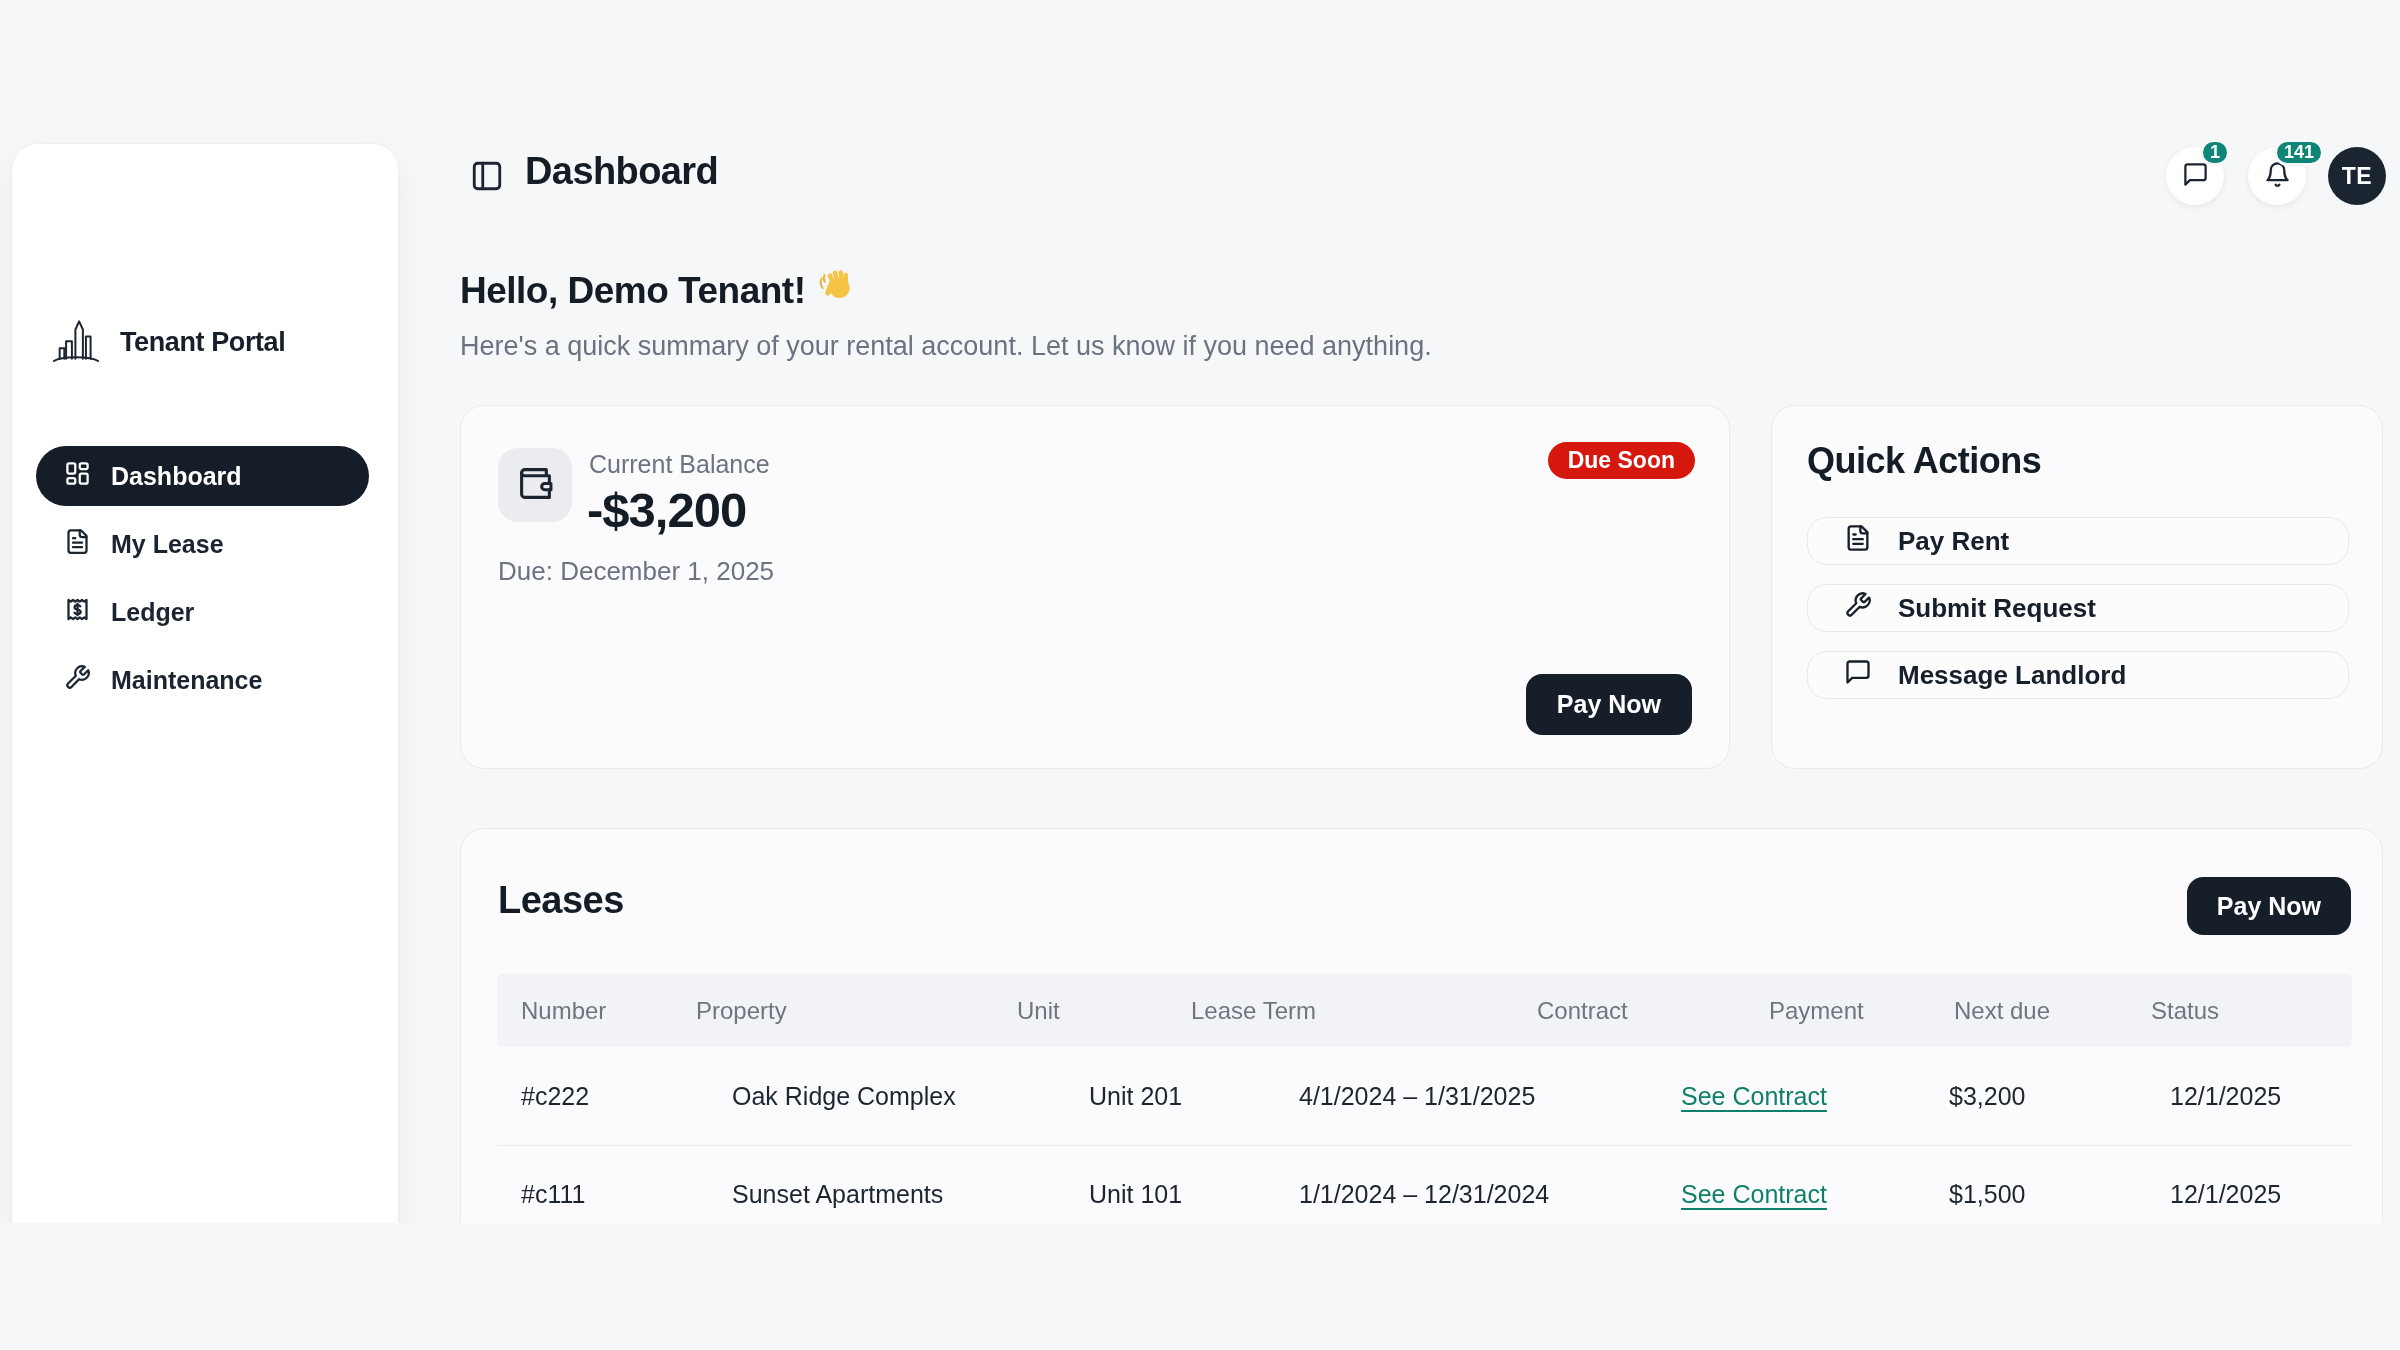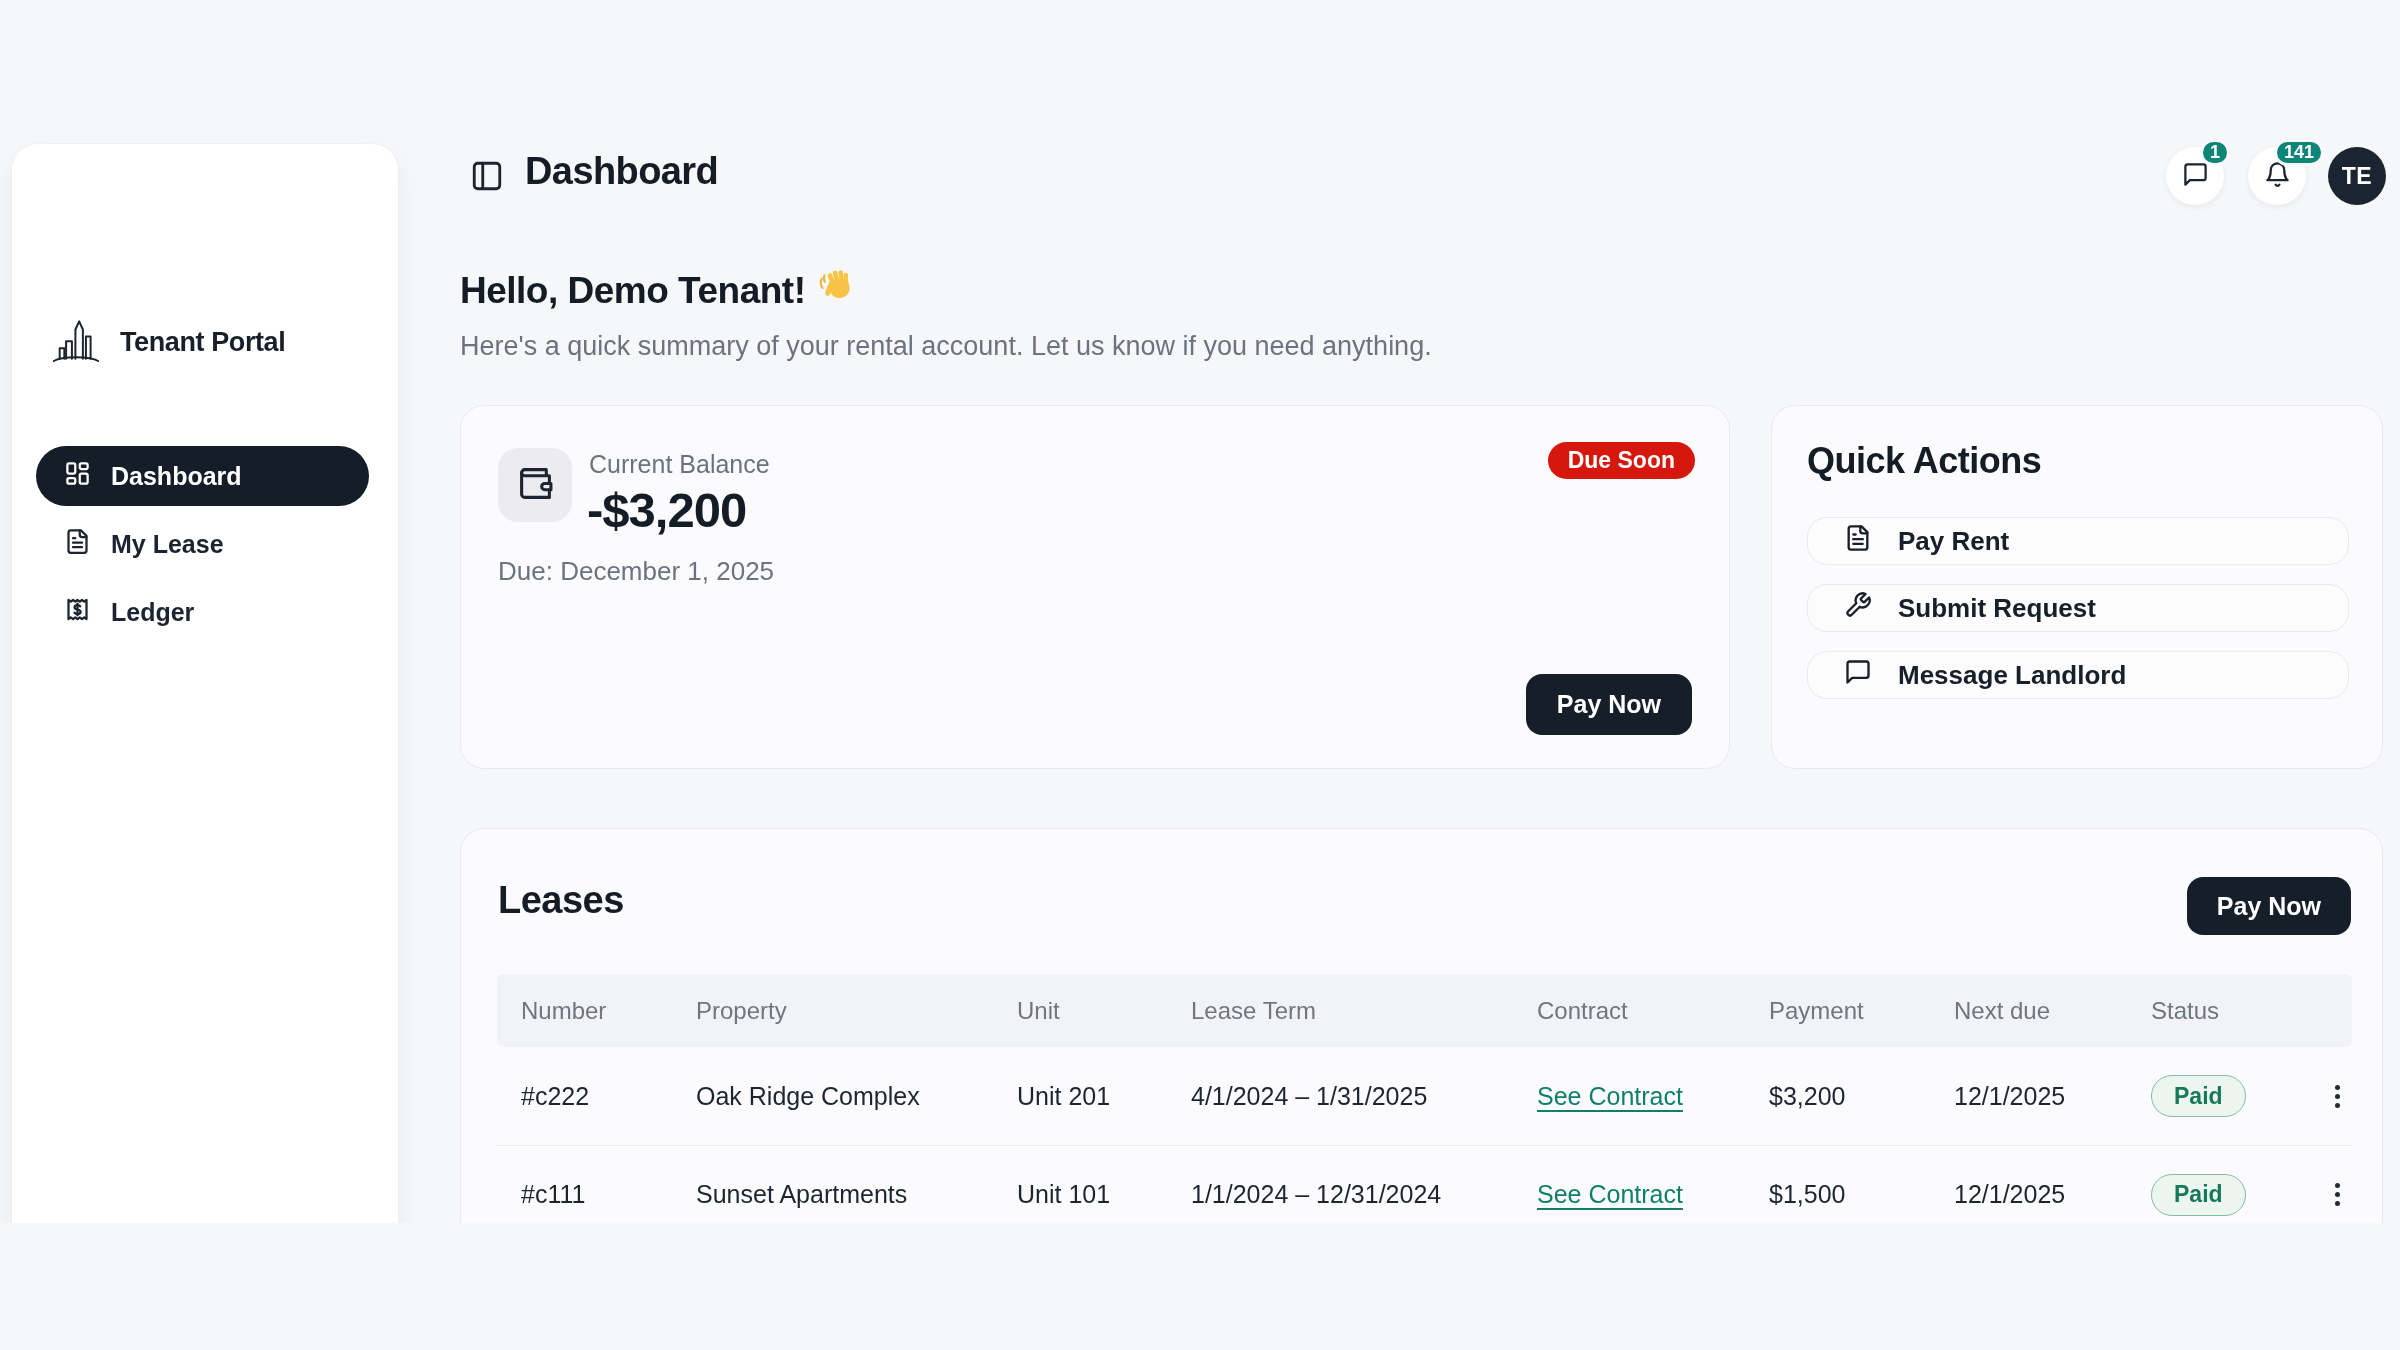--- a/index.html
+++ b/index.html
@@ -97,21 +97,21 @@
   .leases-pay { position:absolute; right:31px; top:48px; height:58px; padding:0 30px; }
   .lease-grid {
     display:grid; grid-template-columns:175px 321px 174px 346px 232px 185px 197px 140px 1fr;
     align-items:center; padding-left:24px;
   }
   .thead {
     position:absolute; left:36px; top:145px; width:1855px; height:73px;
     background:#f2f3f6; border-radius:6px; color:#6e7681; font-size:24px;
   }
   .tbody { position:absolute; left:36px; top:218px; width:1855px; }
-  .lease-row { height:98px; font-size:25px; color:#1c2530; }
+  .lease-row { height:98px; font-size:25px; color:#1c2530;gap:36px; }
   .lease-row + .lease-row { border-top:1px solid #eaebef; }
   .contract-link { color:#0e7f69; text-decoration:underline; text-underline-offset:5px; text-decoration-thickness:1.5px; cursor:pointer; }
   .paid-pill {
     display:inline-flex; align-items:center; justify-content:center; height:42px; padding:0 22px;
     border:1.5px solid #86bca7; background:#edf5f0; border-radius:21px;
     color:#17795c; font-size:23px; font-weight:600; width:max-content;
   }
   .kebab { display:flex; flex-direction:column; gap:4px; align-items:center; justify-self:end; padding-right:12px; cursor:pointer; }
   .kebab span { width:5px; height:5px; border-radius:50%; background:#222b36; }
 </style>
@@ -164,20 +164,28 @@
         <span>
           <svg width="27" height="27" viewBox="0 0 24 24" fill="none" stroke="#1b2430" stroke-width="2" stroke-linecap="round" stroke-linejoin="round">
             <path d="M4 3.5 6 5l2-1.5L10 5l2-1.5L14 5l2-1.5L18 5l2-1.5v17L18 19l-2 1.5L14 19l-2 1.5L10 19l-2 1.5L6 19l-2 1.5Z"></path>
             <path d="M12 6.8v10.4"></path>
             <path d="M14.5 9.2c-.5-.8-1.4-1.2-2.5-1.2-1.5 0-2.6.8-2.6 2s1 1.8 2.6 2 2.8.9 2.8 2.1-1.2 2-2.8 2c-1.2 0-2.2-.5-2.7-1.3"></path>
           </svg>
         </span>
         <span>Ledger</span>
       </div>
 
+      <div class="nav-item">
+        <span>
+          <svg width="27" height="27" viewBox="0 0 24 24" fill="none" stroke="#1b2430" stroke-width="2" stroke-linecap="round" stroke-linejoin="round">
+            <path d="M14.7 6.3a1 1 0 0 0 0 1.4l1.6 1.6a1 1 0 0 0 1.4 0l3.77-3.77a6 6 0 0 1-7.94 7.94l-6.91 6.91a2.12 2.12 0 0 1-3-3l6.91-6.91a6 6 0 0 1 7.94-7.94l-3.76 3.76z"></path>
+          </svg>
+        </span>
+        <span>Maintenance</span>
+      </div>
     </nav>
   </aside>
 
   <div class="panel-btn">
     <svg width="34" height="34" viewBox="0 0 24 24" fill="none" stroke="#1b2430" stroke-width="2" stroke-linecap="round" stroke-linejoin="round">
       <rect x="3" y="3" width="18" height="18" rx="2.5"></rect>
         <path d="M9 3v18"></path>
     </svg>
   </div>
   <h1 class="page-title">Dashboard</h1>

